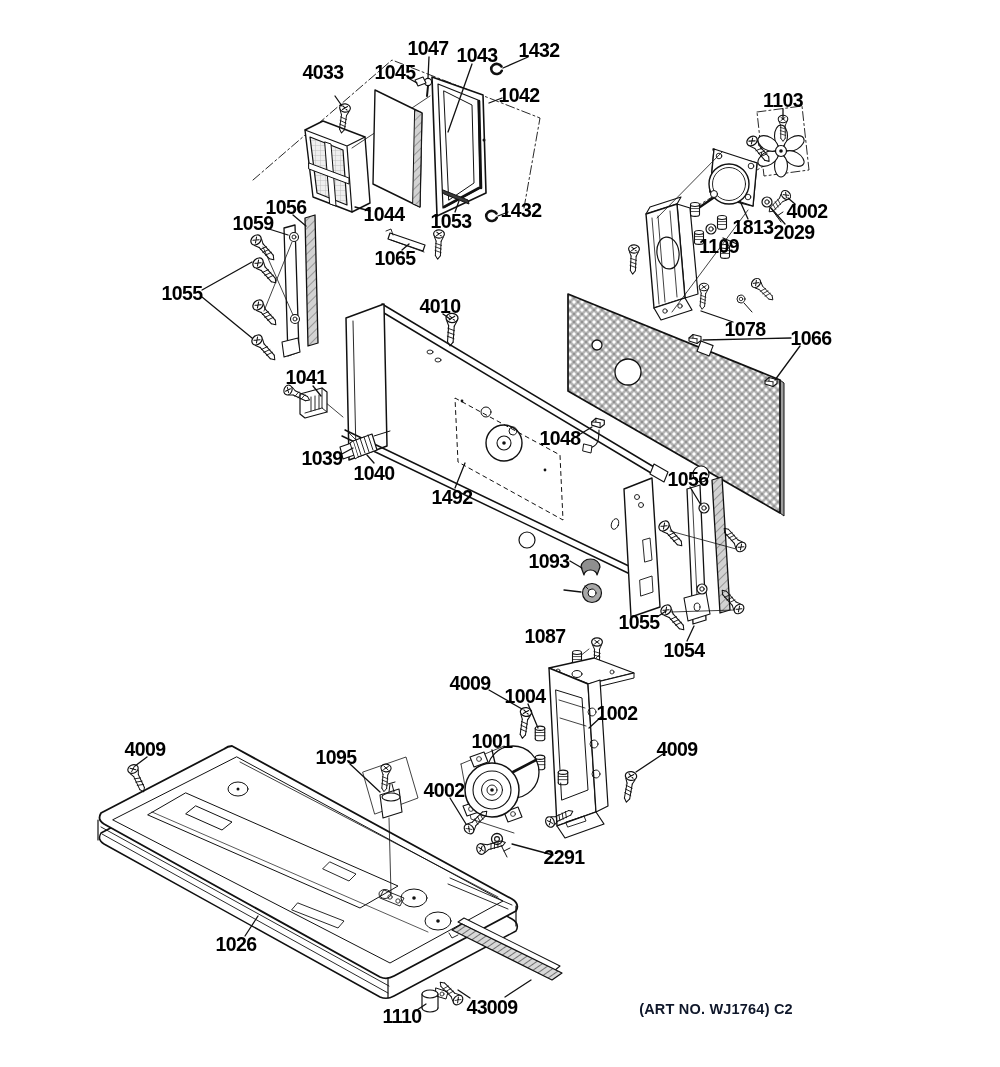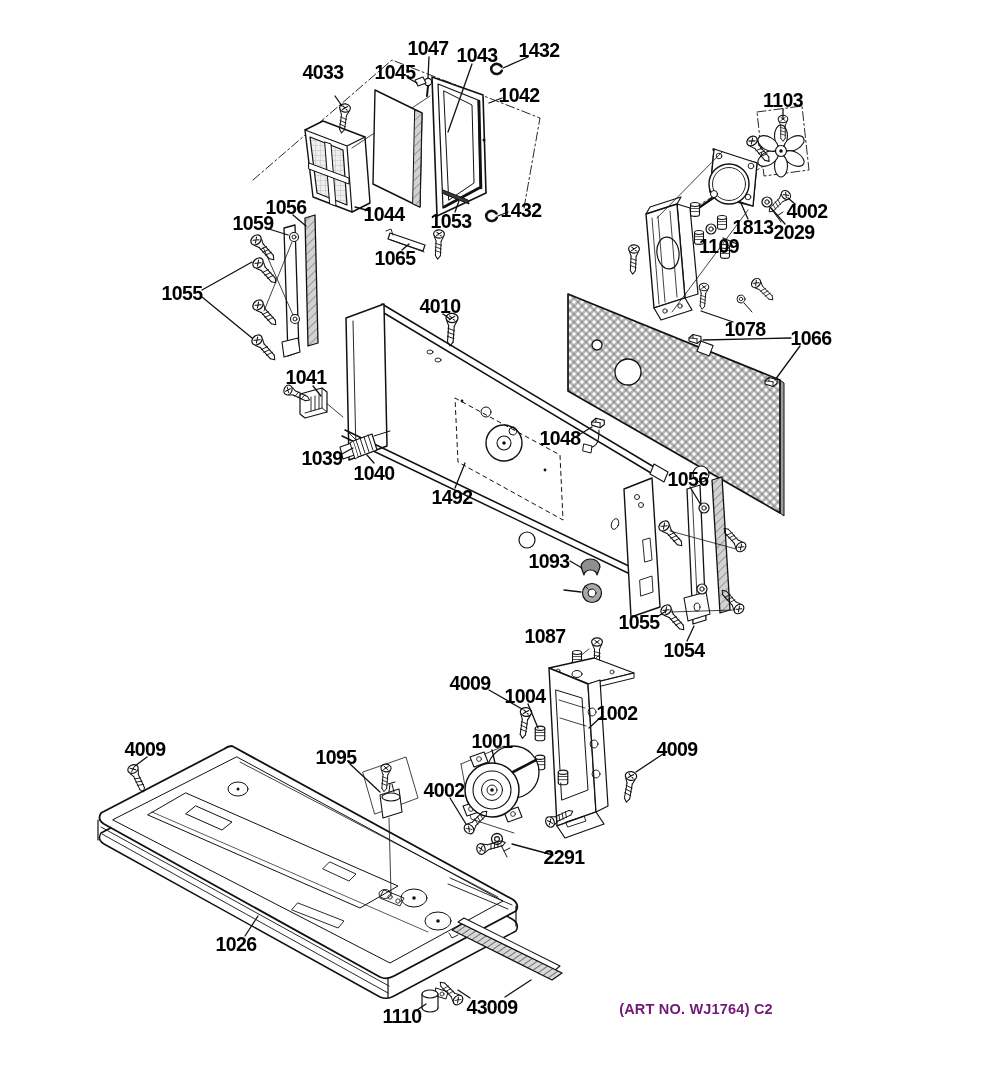--- a/index.html
+++ b/index.html
@@ -1,22 +1,22 @@
 <!DOCTYPE html>
 <html><head>
 <meta charset="utf-8">
 <style>
   html,body{margin:0;padding:0;background:#fff;}
   .stage{position:relative;width:1000px;height:1067px;background:#ffffff;overflow:hidden;
          font-family:"Liberation Sans",sans-serif;}
   .artwork{position:absolute;left:0;top:0;}
   .plabel{position:absolute;transform:translate(-50%,-50%);font-weight:bold;
           font-size:19.5px;letter-spacing:-0.6px;color:#000;white-space:nowrap;}
-  .artno{position:absolute;left:696px;top:1009px;transform:translate(-50%,-50%);
-         font-weight:bold;font-size:14.5px;letter-spacing:0.2px;color:#701a75;white-space:nowrap;}
+  .artno{position:absolute;left:716px;top:1009px;transform:translate(-50%,-50%);
+         font-weight:bold;font-size:14.5px;letter-spacing:0.2px;color:#0f172a;white-space:nowrap;}
 </style>
 </head>
 <body>
 
 <div class="stage">
 
 <svg class="artwork" width="1000" height="1067" viewBox="0 0 1000 1067" xmlns="http://www.w3.org/2000/svg">
 <defs>
   <pattern id="patInsul" width="8" height="8" patternUnits="userSpaceOnUse">
     <rect width="8" height="8" fill="#b2b2b2"></rect>

